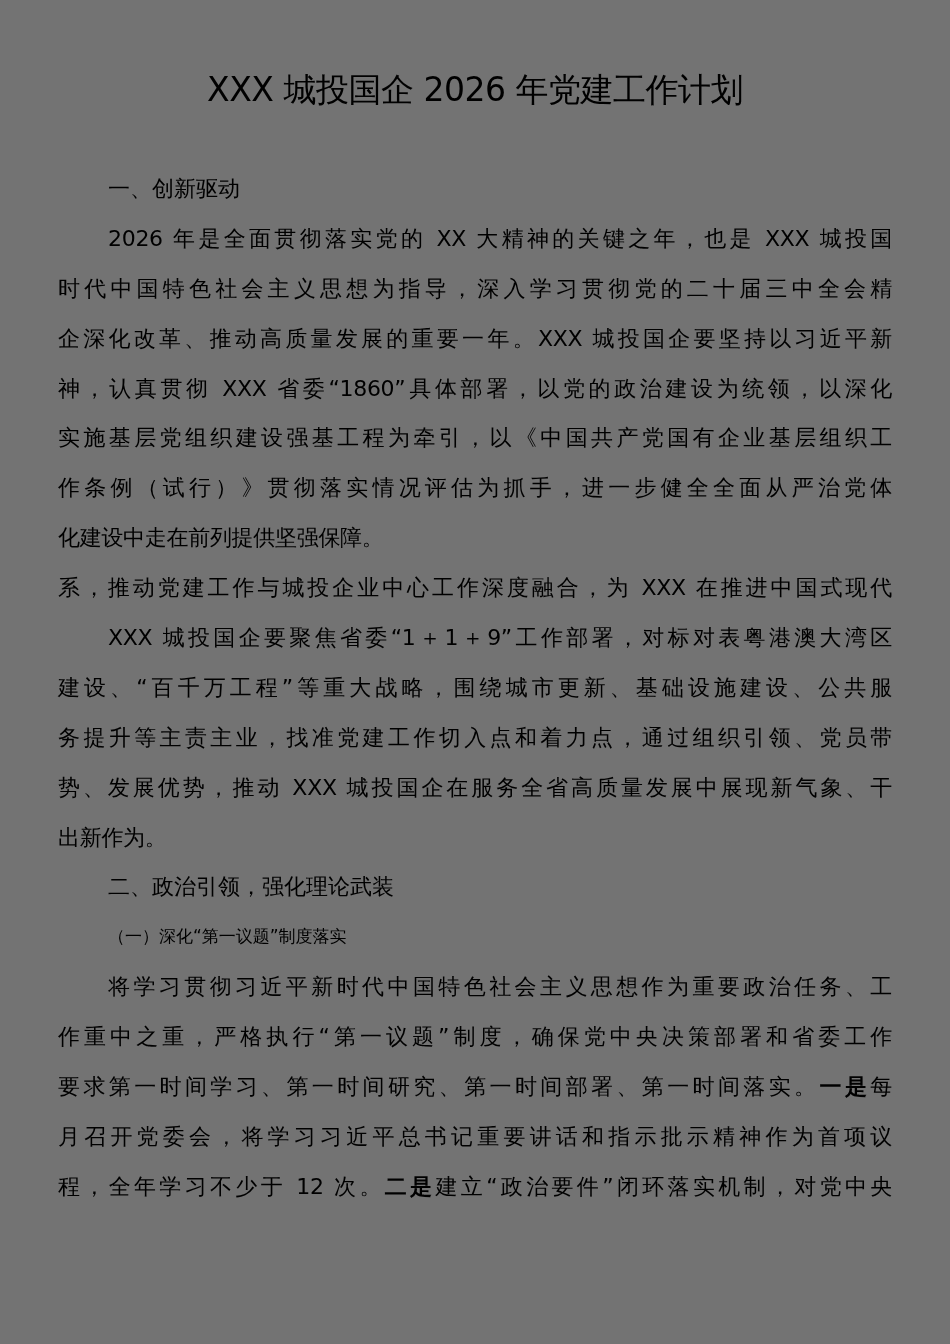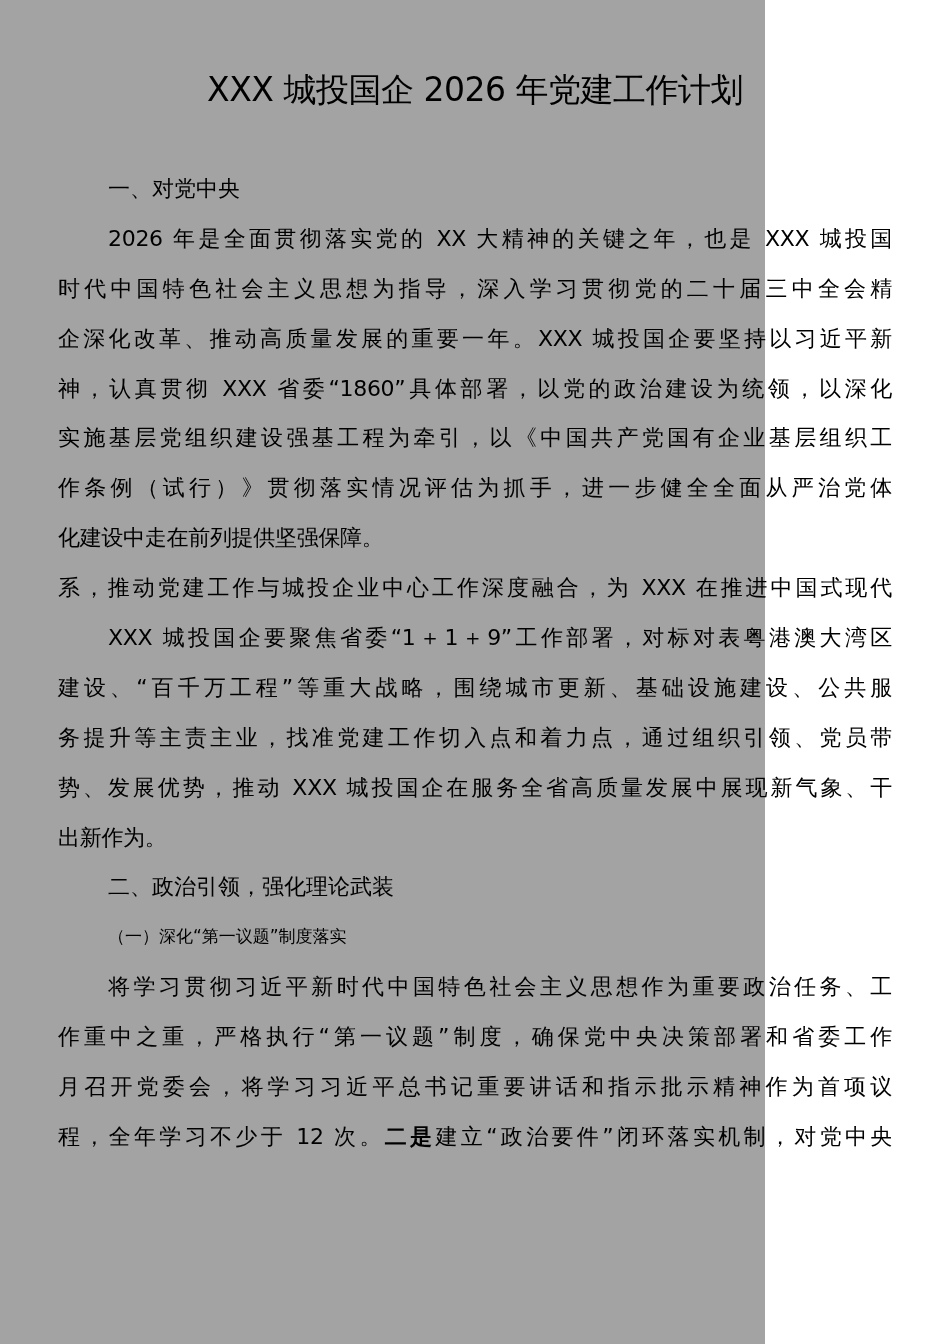--- a/index.html
+++ b/index.html
@@ -12,23 +12,23 @@
       height: 1344px;
       position: relative;
       overflow: hidden;
       font-family: "DejaVu Sans", "Liberation Sans", sans-serif;
       color: #000000;
     }
     .page {
       position: absolute;
       left: 0;
       top: 0;
-      width: 765px;
+      width: 950px;
       height: 1344px;
-      background: #a3a3a3;
+      background: #737373;
     }
     .title {
       position: absolute;
       left: 0;
       top: 66px;
       width: 950px;
       text-align: center;
       font-size: 33px;
       line-height: 48px;
       letter-spacing: -0.5px;
@@ -78,21 +78,21 @@
     }
   </style>
 </head>
 <body>
 
 <div class="page">
   <div class="title">XXX 城投国企 2026 年党建工作计划</div>
 
   <div class="content">
 
-    <div class="heading">一、对党中央</div>
+    <div class="heading">一、创新驱动</div>
 
     <div>
       <span class="line indent" style="display: block;">2026 年是全面贯彻落实党的 XX 大精神的关键之年，也是 XXX 城投国</span>
       <span class="line" style="display: block;">时代中国特色社会主义思想为指导，深入学习贯彻党的二十届三中全会精</span>
       <span class="line" style="display: block;">企深化改革、推动高质量发展的重要一年。XXX 城投国企要坚持以习近平新</span>
       <span class="line" style="display: block;">神，认真贯彻 XXX 省委“1860”具体部署，以党的政治建设为统领，以深化</span>
       <span class="line" style="display: block;">实施基层党组织建设强基工程为牵引，以《中国共产党国有企业基层组织工</span>
       <span class="line" style="display: block;">作条例（试行）》贯彻落实情况评估为抓手，进一步健全全面从严治党体</span>
       <span class="line last" style="display: block;">化建设中走在前列提供坚强保障。</span>
       <span class="line" style="display: block;">系，推动党建工作与城投企业中心工作深度融合，为 XXX 在推进中国式现代</span>
@@ -105,17 +105,18 @@
       <span class="line" style="display: block;">势、发展优势，推动 XXX 城投国企在服务全省高质量发展中展现新气象、干</span>
       <span class="line last" style="display: block;">出新作为。</span>
     </div>
 
     <div class="heading">二、政治引领，强化理论武装</div>
     <div class="subheading">（一）深化“第一议题”制度落实</div>
 
     <div>
       <span class="line indent" style="display: block;">将学习贯彻习近平新时代中国特色社会主义思想作为重要政治任务、工</span>
       <span class="line" style="display: block;">作重中之重，严格执行“第一议题”制度，确保党中央决策部署和省委工作</span>
+      <span class="line" style="display: block;"><span>要求第一时间学习、第一时间研究、第一时间部署、第一时间落实。</span><b>一是</b><span>每</span></span>
       <span class="line" style="display: block;">月召开党委会，将学习习近平总书记重要讲话和指示批示精神作为首项议</span>
       <span class="line" style="display: block;"><span>程，全年学习不少于 12 次。</span><b>二是</b><span>建立“政治要件”闭环落实机制，对党中央</span></span>
     </div>
   </div>
 </div>
 
 </body></html>

